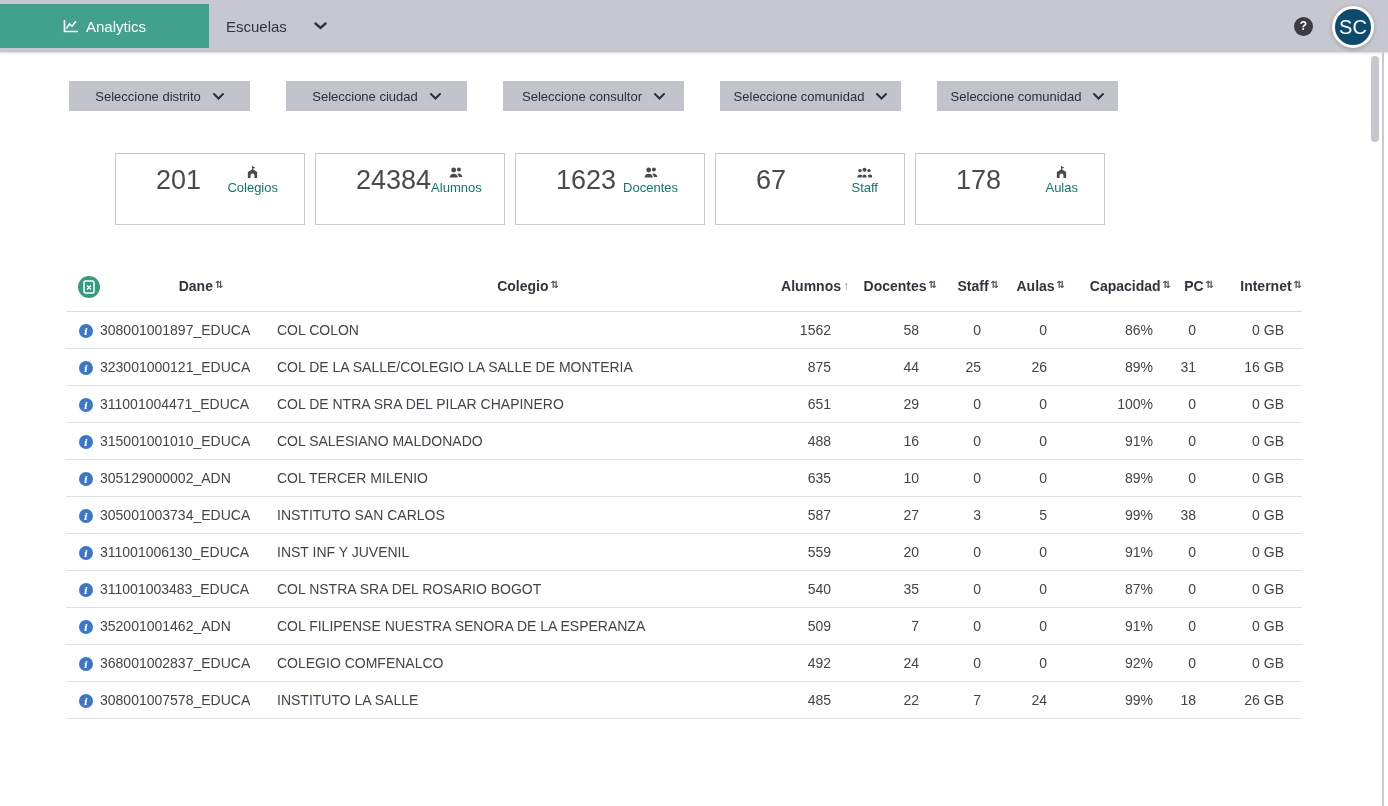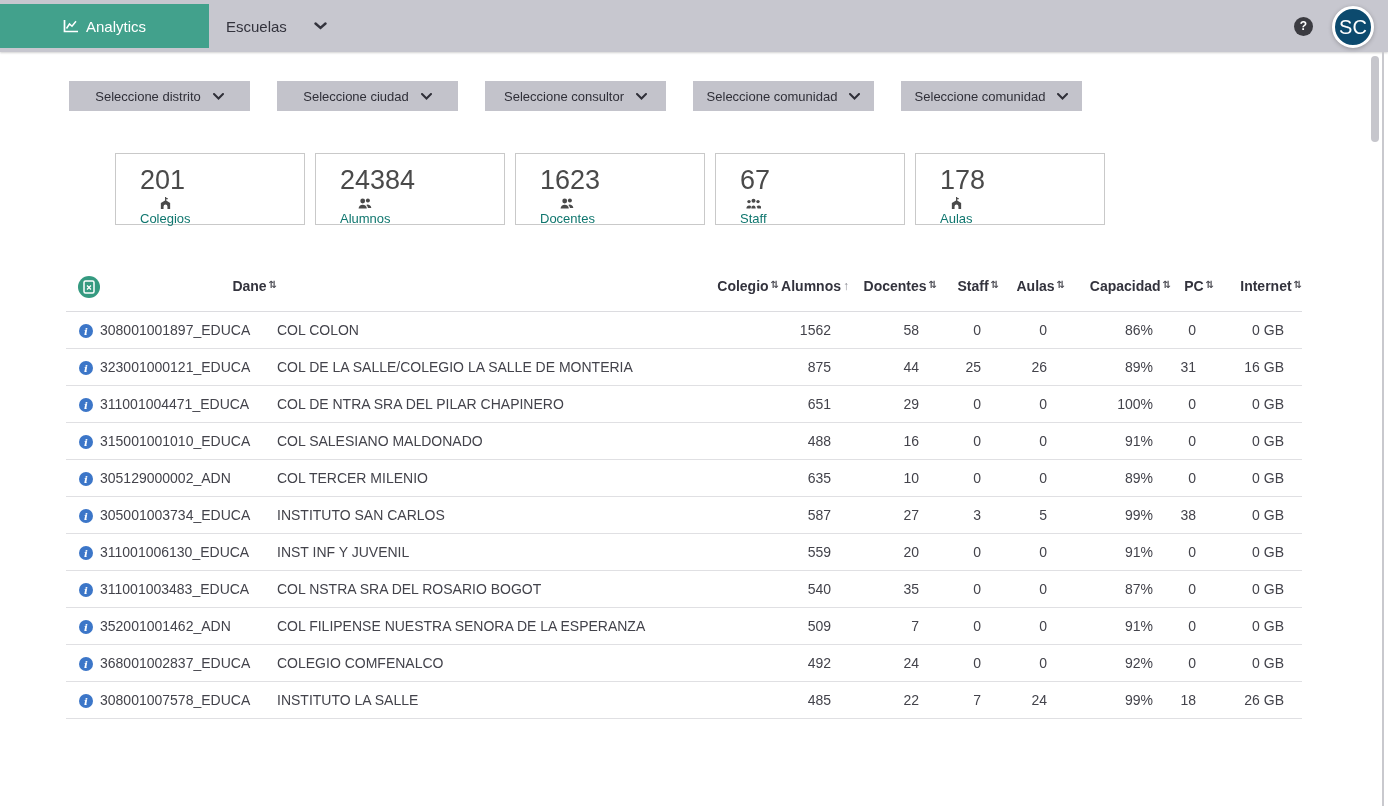--- a/index.html
+++ b/index.html
@@ -32,50 +32,49 @@
     cursor:pointer;
   }
   .avatar {
     width:42px; height:42px; border-radius:50%; background:#0c4a6e; color:#fff;
     border:3px solid #fff; box-shadow:0 1px 4px rgba(0,0,0,.25);
     display:flex; align-items:center; justify-content:center;
     font-size:20px; transform:translateY(1px); cursor:pointer;
   }
 
   
-  .filters { display:flex; gap:27px; margin:29px 0 0 69px; }
+  .filters { display:flex; gap:36px; margin:29px 0 0 69px; }
   .filter-btn {
     width:181px; height:30px; background:#c3c3cb; border:none;
     display:flex; align-items:center; justify-content:center; gap:12px;
     font-size:13px; color:#2f2f38; cursor:pointer;
     font-family:inherit;
   }
 
   
   .stats { margin:42px 0 0 115px; }
   .stats-row { display:flex; gap:10px; margin-bottom:9px; }
   .card {
     width:190px; height:72px; border:1px solid #c9c9c9; background:#fff;
     display:flex; justify-content:space-between; align-items:flex-start;
-    padding:11px 26px 0 24px;
-    flex-direction:column;
+    padding:11px 26px 0 40px;
   }
   .card-value { font-size:27px; color:#4a4a4a; line-height:1.15; }
   .card-meta { text-align:center; margin-top:1px; }
   .card-meta svg { display:block; margin:0 auto 1px auto; }
   .card-label { font-size:13px; color:#0f766e; }
 
   
   .table-wrap { margin:38px 86px 0 66px; }
   table { width:100%; border-collapse:collapse; table-layout:fixed; font-size:14px; }
   col.c1{width:34px;} col.c2{width:177px;} col.c3{width:auto;}
   col.c4{width:70px;} col.c5{width:88px;} col.c6{width:62px;}
   col.c7{width:66px;} col.c8{width:106px;} col.c9{width:43px;} col.c10{width:88px;}
   th {
-    font-weight:bold; color:#33333d; text-align:right; font-size:14px;
+    font-weight:bold; color:#33333d; text-align:center; font-size:14px;
     padding:15px 0 17px 0; border-bottom:1px solid #dcdce0; white-space:nowrap;
     cursor:pointer;
   }
   th.num { text-align:right; }
   th.dane-th { padding-left:25px; }
   td { height:37px; padding:0; border-bottom:1px solid #e0e0e3; color:#43434b; white-space:nowrap; overflow:hidden; }
   td.num { text-align:right; padding-right:18px; }
   td.c-icon { padding-left:13px; }
   th.c-icon { padding-left:12px; padding-top:12px; padding-bottom:12px; }
   .sort { font-size:10px; color:#4a4a52; margin-left:2px; position:relative; top:-3px; }

